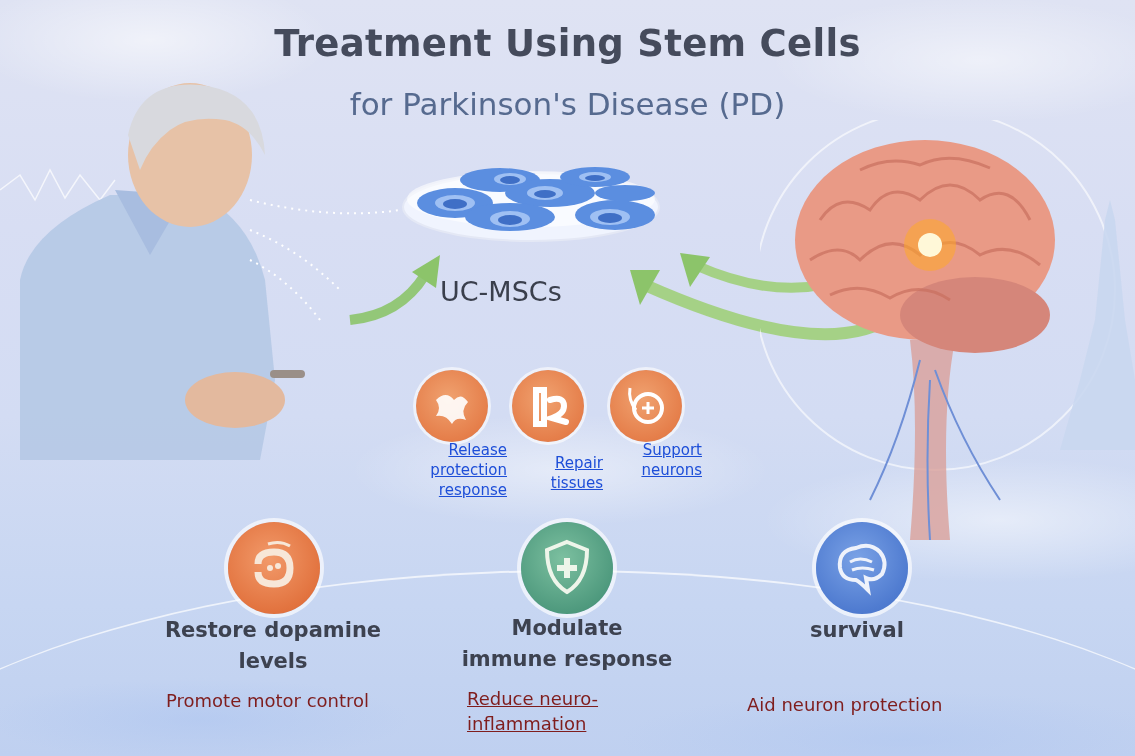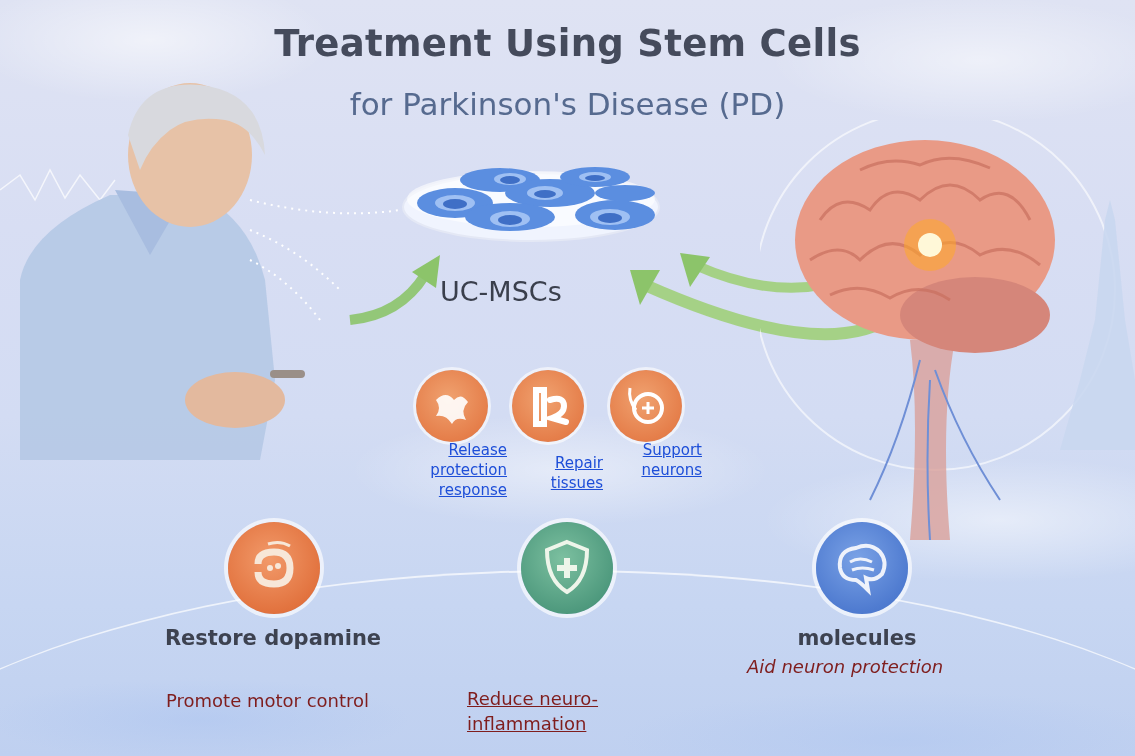--- a/index.html
+++ b/index.html
@@ -29,21 +29,21 @@
   
   .sicon{position:absolute;width:72px;height:72px;border-radius:50%;
     background:radial-gradient(circle at 45% 40%,#f0a270,#e57e4a 70%,#d8703f);
     box-shadow:0 0 0 3px rgba(255,255,255,.6);}
   .slabel{position:absolute;text-align:right;font-size:15px;line-height:20px;color:#1d4ed8;width:110px;text-decoration:underline;}
   
   .bicon{position:absolute;width:92px;height:92px;border-radius:50%;box-shadow:0 0 0 4px rgba(255,255,255,.65);}
   .b1{background:radial-gradient(circle at 45% 40%,#f29a6a,#e2733f 70%,#d36434);}
   .b2{background:radial-gradient(circle at 45% 40%,#7cc0a0,#4f9a7e 70%,#3f8a70);}
   .b3{background:radial-gradient(circle at 45% 40%,#7aa2e6,#4f7bd0 70%,#456fc2);}
-  .btitle{position:absolute;text-align:center;font-size:21px;font-weight:bold;line-height:31px;color:#3d4250;width:300px;margin-top:8px;}
+  .btitle{position:absolute;text-align:center;font-size:21px;font-weight:bold;line-height:31px;color:#3d4250;width:300px;}
   .bsub{position:absolute;font-size:18px;line-height:25px;color:#7f1d1d;}
   svg{display:block;}
 </style>
 </head>
 <body>
 
 <div class="bgclouds"></div>
 <div class="arc"></div>
 
 <div class="title t1">Treatment Using Stem Cells</div>
@@ -186,29 +186,32 @@
 </div>
 <div class="bicon b3" style="left:816px;top:522px;">
   <svg width="92" height="92">
       <path d="M24,46 Q22,28 40,26 Q54,20 64,30 Q72,40 66,52 Q58,60 50,56 L52,68 Q44,60 40,58 Q26,58 24,46Z" fill="none" stroke="#eef2fb" stroke-width="4"></path>
       <path d="M34,40 Q44,34 56,40 M36,48 Q46,44 58,48" stroke="#eef2fb" stroke-width="3" fill="none"></path>
     </svg>
 </div>
 
 <div class="btitle" style="left:123px;top:615px;">
   <div>Restore dopamine</div>
+  <div>levels</div>
 </div>
 <div class="btitle" style="left:417px;top:613px;">
+  <div>Modulate</div>
+  <div>immune response</div>
 </div>
 <div class="btitle" style="left:707px;top:615px;">
-  <div>molecules</div>
+  <div>survival</div>
 </div>
 
 <div class="bsub" style="left:166px;top:688px;">
   <div>Promote motor control</div>
 </div>
 <div class="bsub" style="left:467px;top:686px;text-decoration:underline;">
   <div>Reduce neuro-</div>
   <div>inflammation</div>
 </div>
-<div class="bsub" style="left:747px;top:654px;font-style:italic;">
+<div class="bsub" style="left:747px;top:692px;">
   <div>Aid neuron protection</div>
 </div>
 
 </body></html>

